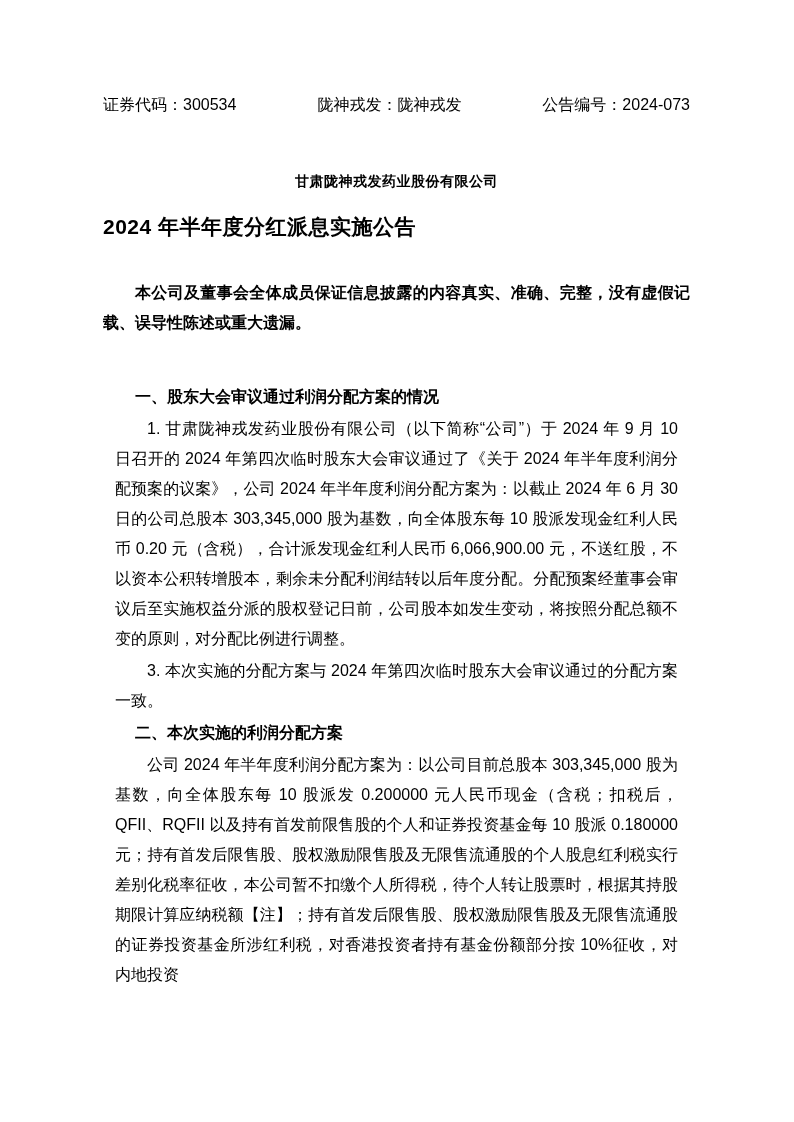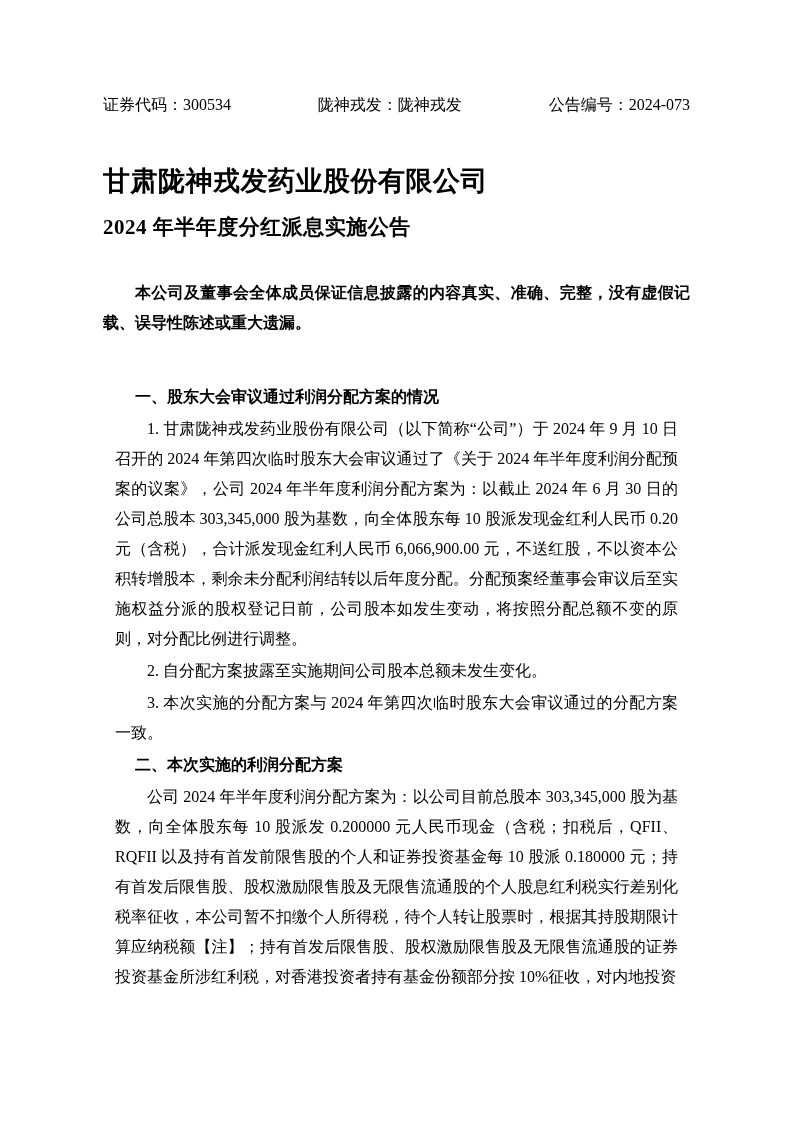--- a/index.html
+++ b/index.html
@@ -9,35 +9,36 @@
   }
   .page {
     position: relative;
     width: 794px;
     height: 1122px;
     margin: 0 auto;
     background: #ffffff;
     box-sizing: border-box;
     padding: 94px 104px 0 103px;
     overflow: hidden;
-    font-family: Liberation Serif, serif;
+    font-family: Liberation Sans, sans-serif;
     color: #000000;
   }
   .meta-row {
     display: flex;
     justify-content: space-between;
     align-items: baseline;
     font-size: 16px;
     line-height: 22px;
     white-space: nowrap;
   }
   .doc-title {
     margin: 50px 0 0 0;
-    font-size: 27px;
+    font-size: 14px;
     font-weight: bold;
+    text-align: center;
     line-height: 30px;
     letter-spacing: 0.5px;
   }
   .doc-subtitle {
     margin: 16px 0 0 0;
     font-size: 21px;
     font-weight: bold;
     text-align: left;
     line-height: 30px;
     letter-spacing: 0.5px;
@@ -81,20 +82,19 @@
 
   <h1 class="doc-title">甘肃陇神戎发药业股份有限公司</h1>
 
   <h2 class="doc-subtitle">2024 年半年度分红派息实施公告</h2>
 
   <p class="statement">本公司及董事会全体成员保证信息披露的内容真实、准确、完整，没有虚假记载、误导性陈述或重大遗漏。</p>
 
   <h3 class="section-heading first">一、股东大会审议通过利润分配方案的情况</h3>
 
   <p class="body-para">1. 甘肃陇神戎发药业股份有限公司（以下简称“公司”）于 2024 年 9 月 10 日召开的 2024 年第四次临时股东大会审议通过了《关于 2024 年半年度利润分配预案的议案》，公司 2024 年半年度利润分配方案为：以截止 2024 年 6 月 30 日的公司总股本 303,345,000 股为基数，向全体股东每 10 股派发现金红利人民币 0.20 元（含税），合计派发现金红利人民币 6,066,900.00 元，不送红股，不以资本公积转增股本，剩余未分配利润结转以后年度分配。分配预案经董事会审议后至实施权益分派的股权登记日前，公司股本如发生变动，将按照分配总额不变的原则，对分配比例进行调整。</p>
-  <p class="body-para">2. 自分配方案披露至实施期间公司股本总额未发生变化。</p>
   <p class="body-para">3. 本次实施的分配方案与 2024 年第四次临时股东大会审议通过的分配方案一致。</p>
 
   <h3 class="section-heading">二、本次实施的利润分配方案</h3>
 
   <p class="body-para">公司 2024 年半年度利润分配方案为：以公司目前总股本 303,345,000 股为基数，向全体股东每 10 股派发 0.200000 元人民币现金（含税；扣税后，QFII、RQFII 以及持有首发前限售股的个人和证券投资基金每 10 股派 0.180000 元；持有首发后限售股、股权激励限售股及无限售流通股的个人股息红利税实行差别化税率征收，本公司暂不扣缴个人所得税，待个人转让股票时，根据其持股期限计算应纳税额【注】；持有首发后限售股、股权激励限售股及无限售流通股的证券投资基金所涉红利税，对香港投资者持有基金份额部分按 10%征收，对内地投资</p>
 
 </div>
 
 </body></html>

